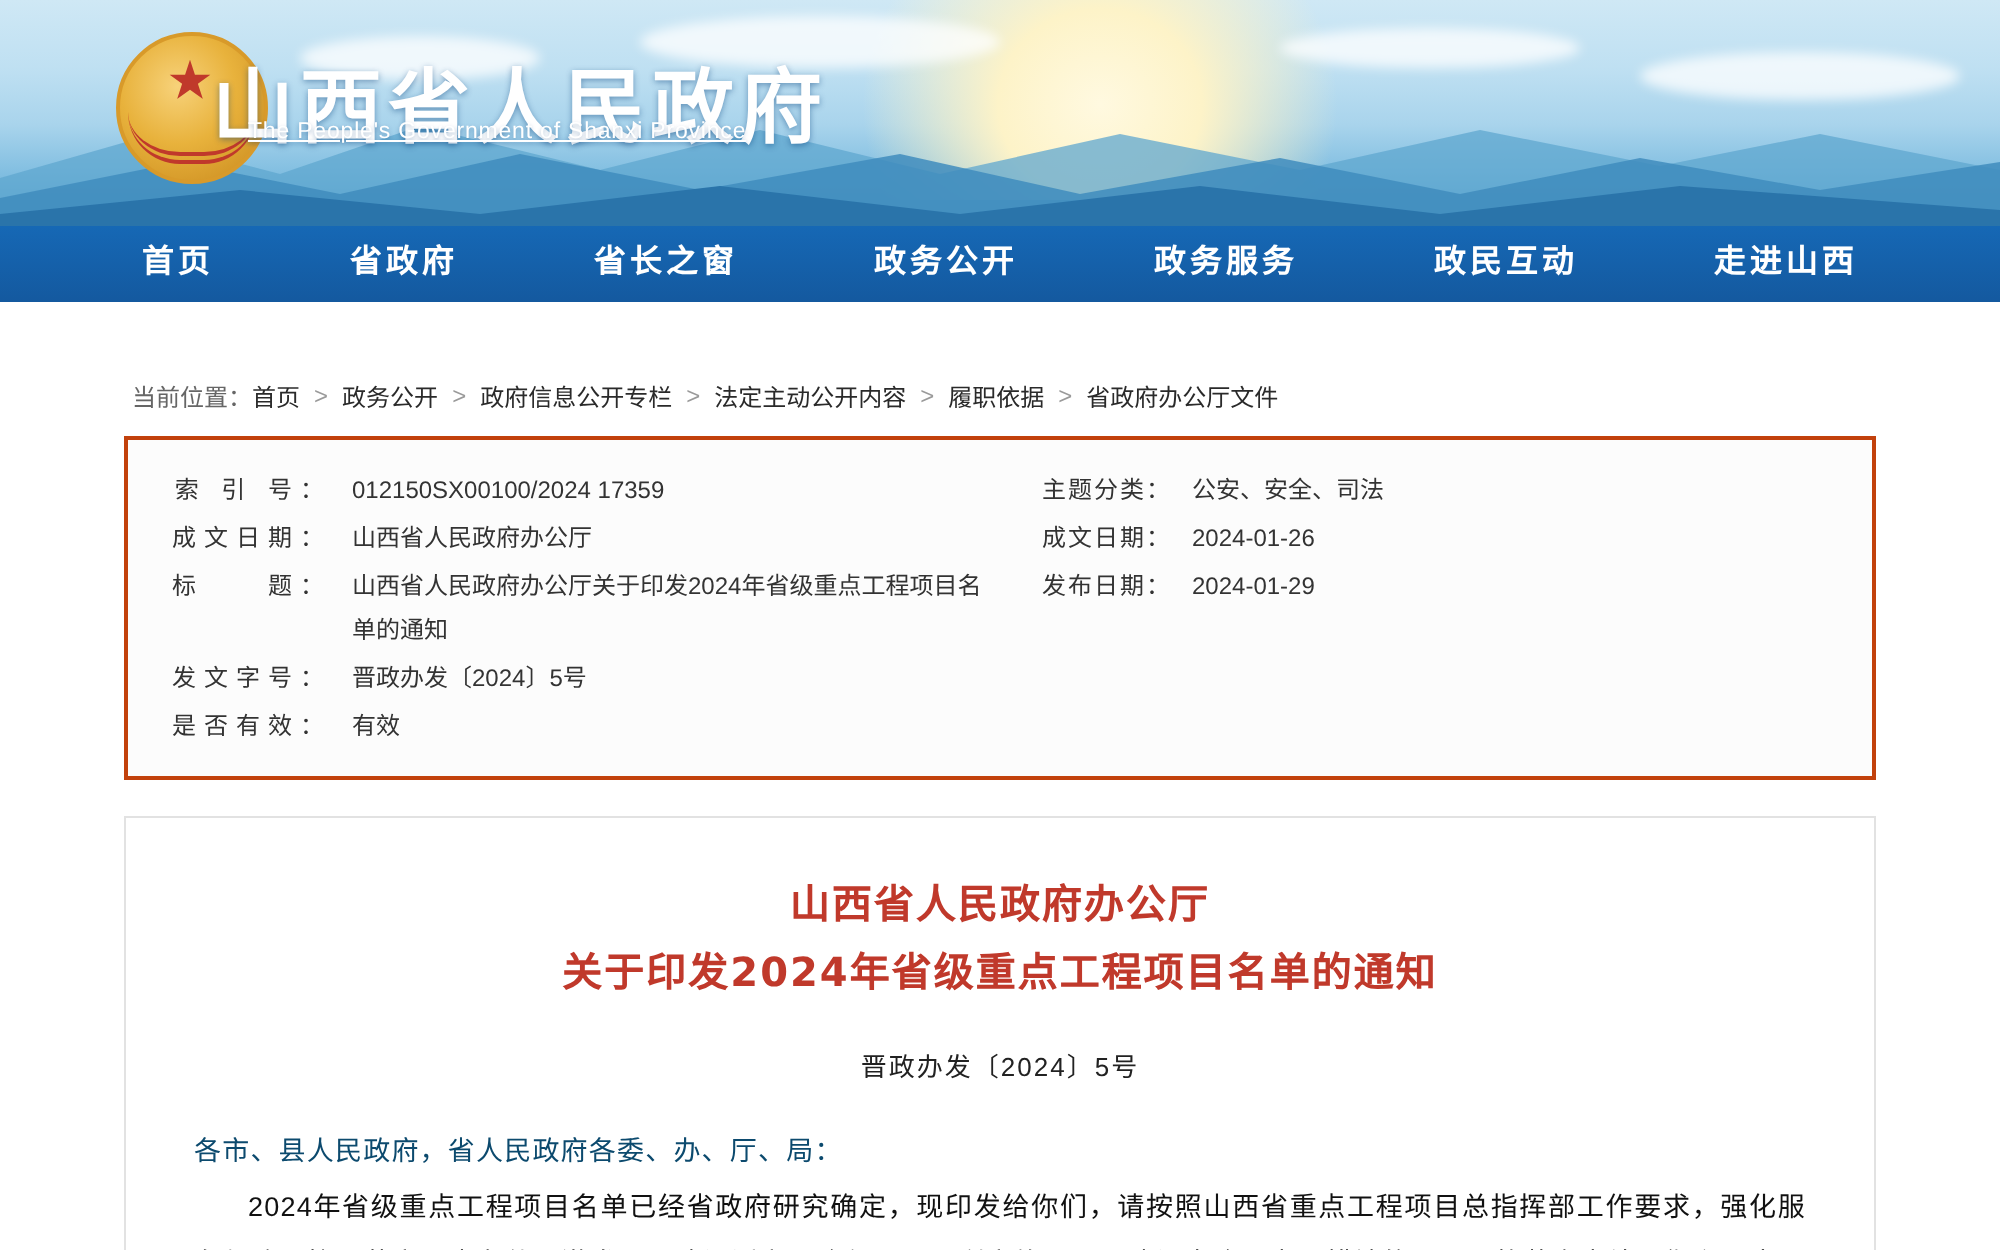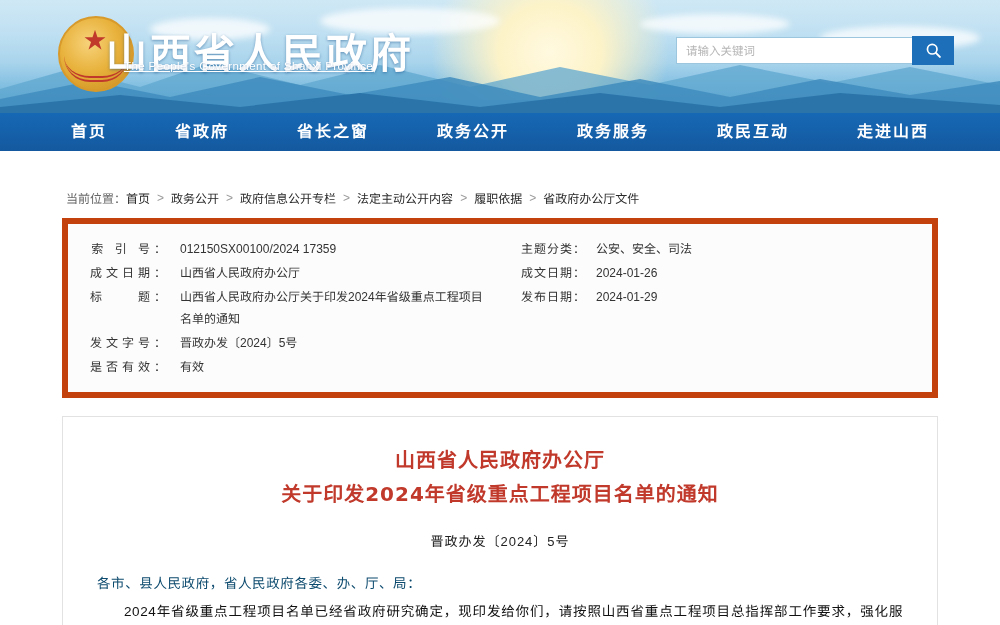--- a/index.html
+++ b/index.html
@@ -125,21 +125,21 @@
   }
   .crumb-label { margin-left: 66px; color: #666; }
   .crumb-link {
     color: #2a2a2a; cursor: pointer; white-space: nowrap;
   }
   .crumb-sep { margin: 0 7px; color: #9a9a9a; }
 
   
   .meta-box {
     margin: 0 62px;
-    border: 6px solid #c2410c;
+    border: 2px solid #c2410c;
     background: #fcfcfc;
     padding: 13px 0 13px 0;
     display: flex;
     justify-content: space-between;
   }
   .meta-col { width: 50%; }
   .meta-row {
     display: flex;
     font-size: 12px;
     line-height: 22px;
@@ -219,29 +219,20 @@
 
   <div class="emblem">
     <div class="emblem-circle"></div>
     <div class="emblem-star">★</div>
     <div class="emblem-wheat"></div>
   </div>
 
   <div class="site-title">山西省人民政府</div>
   <div class="site-subtitle">The People's Government of Shanxi Province</div>
 
-  <div class="search-wrap">
-    <input class="search-input" type="text" placeholder="请输入关键词" style="">
-    <button class="search-btn">
-      <svg width="17" height="17" viewBox="0 0 20 20">
-        <circle cx="8.5" cy="8.5" r="5.6" fill="none" stroke="#ffffff" stroke-width="2"></circle>
-        <line x1="12.8" y1="12.8" x2="17.5" y2="17.5" stroke="#ffffff" stroke-width="2.4" stroke-linecap="round"></line>
-      </svg>
-    </button>
-  </div>
 </div>
 
 <div class="nav">
   <div class="nav-item">首页</div>
   <div class="nav-item">省政府</div>
   <div class="nav-item">省长之窗</div>
   <div class="nav-item">政务公开</div>
   <div class="nav-item">政务服务</div>
   <div class="nav-item">政民互动</div>
   <div class="nav-item">走进山西</div>

